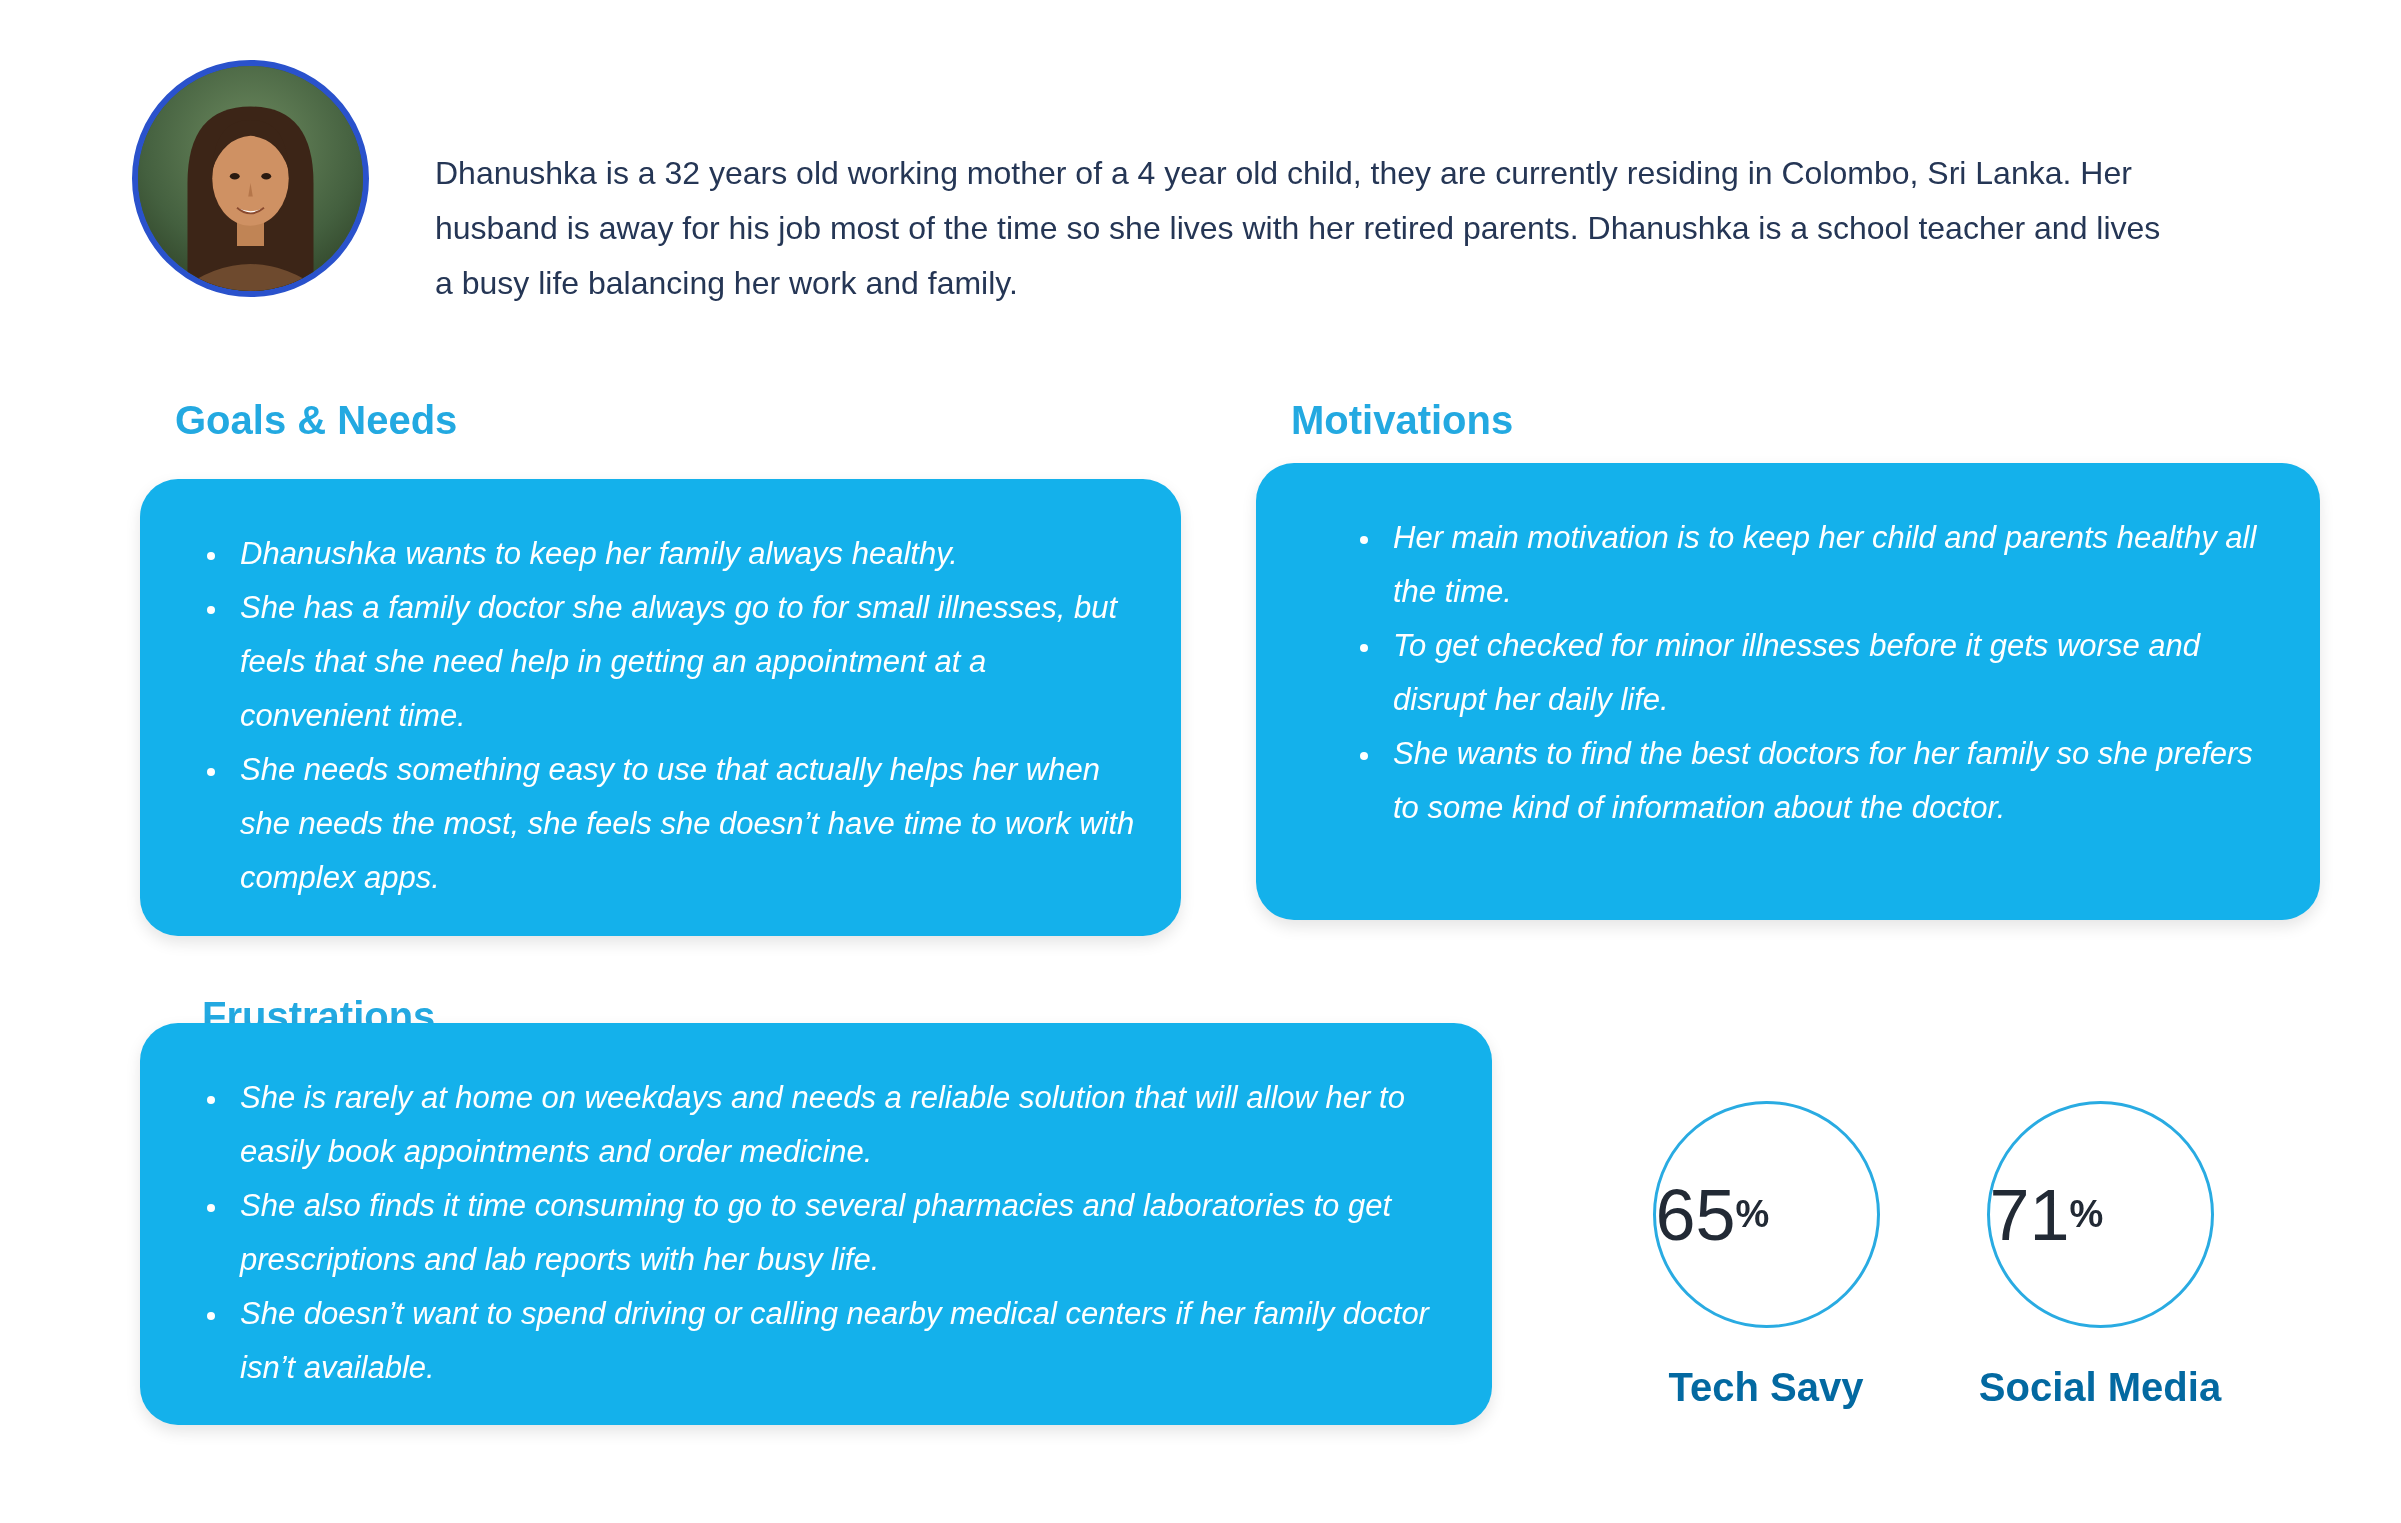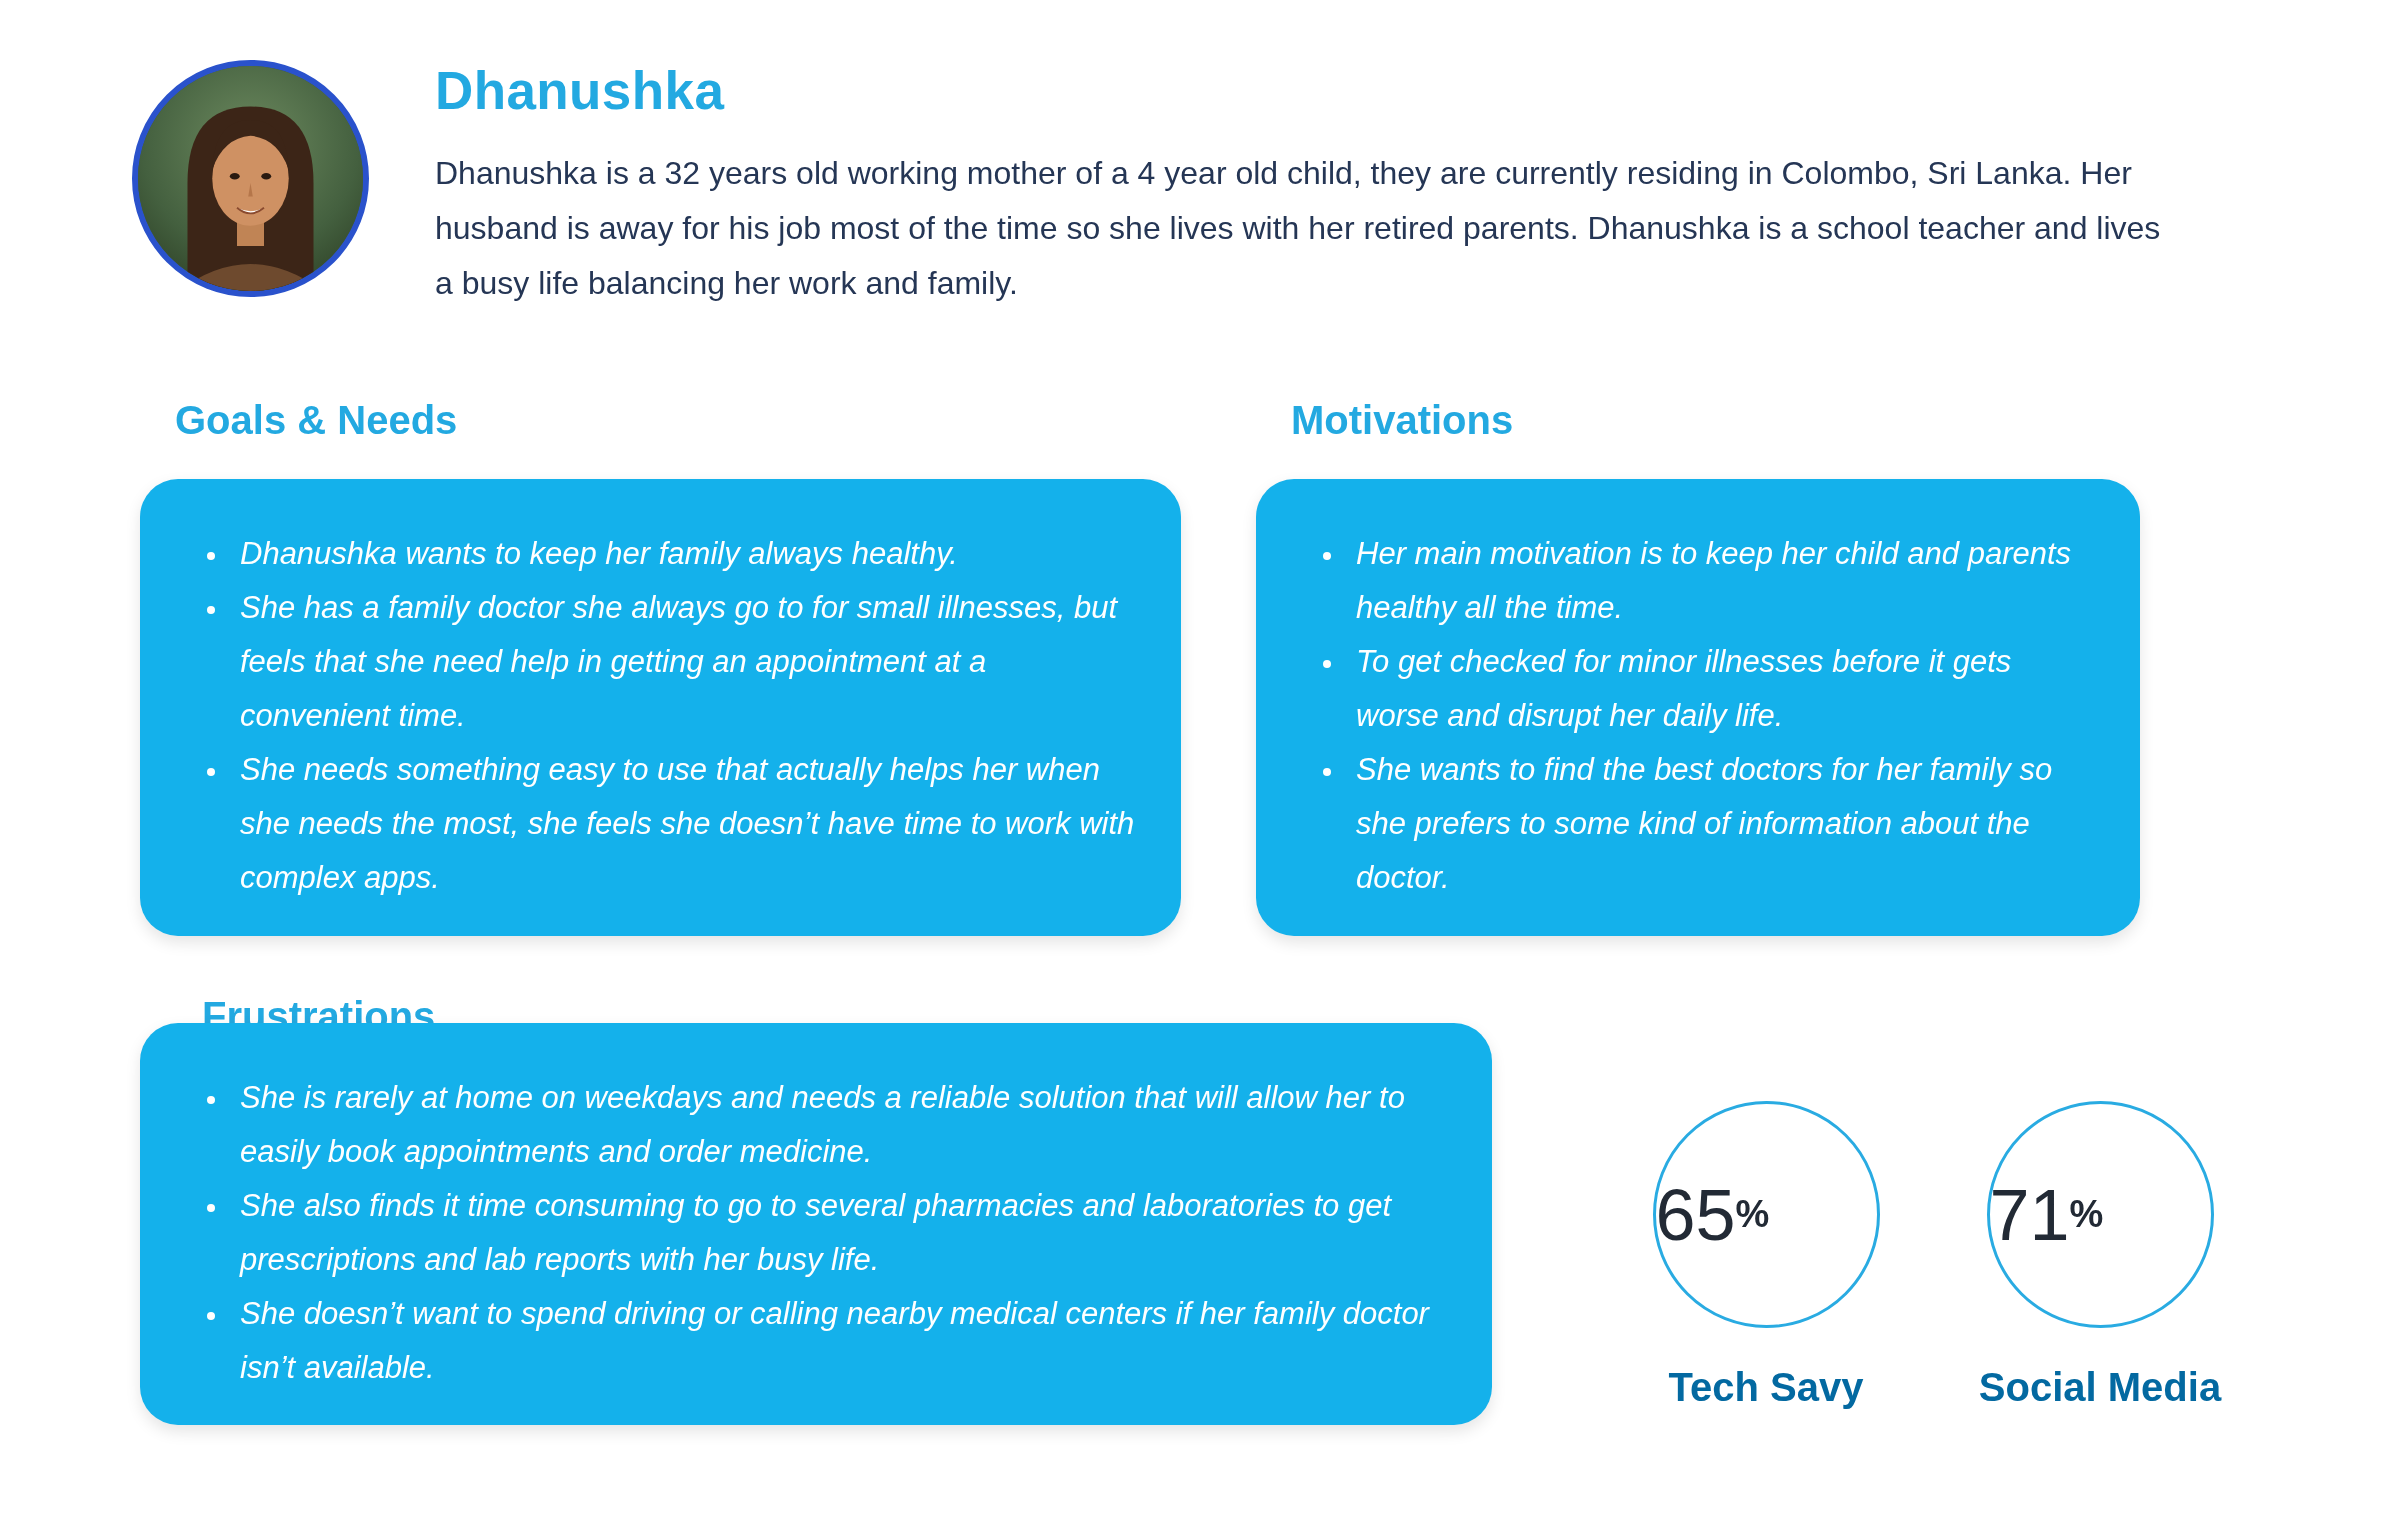--- a/index.html
+++ b/index.html
@@ -34,21 +34,21 @@
   .title-goals        { left:175px;  top:390px; }
   .title-motivations  { left:1291px; top:390px; }
   .title-frustrations { left:202px;  top:986px; }
 
   
   .card {
     position:absolute; background:#14b1eb; border-radius:38px;
     color:#ffffff; box-shadow:0 6.7px 15px rgba(0,0,0,0.10);
   }
   .card-goals        { left:140px;  top:479px;  width:1041px; height:457px; }
-  .card-motivations  { left:1256px; top:479px;  width:884px; height:457px; }
+  .card-motivations  { left:1256px; top:463px;  width:1064px; height:457px;padding-left:37px; }
   .card-frustrations { left:140px;  top:1023px; width:1352px; height:402px; }
 
   .card ul {
     margin:48px 46px 0 90px; padding:0;
     list-style:disc outside;
   }
   .card li {
     font-size:31px; line-height:54px; font-weight:500;
     padding-left:10px; color:#ffffff;font-style:italic;
   }
@@ -98,21 +98,20 @@
       <ellipse cx="43" cy="49" rx="2.2" ry="1.4" fill="#2a1a10"></ellipse>
       <ellipse cx="57" cy="49" rx="2.2" ry="1.4" fill="#2a1a10"></ellipse>
 
       <path d="M50 52 L49 58 L51 58 Z" fill="#b5764a"></path>
 
       <path d="M44 63 Q50 68 56 63 Q50 66 44 63 Z" fill="#fff"></path>
       <path d="M44 63 Q50 68 56 63" fill="none" stroke="#8a4a2e" stroke-width="0.8"></path>
     </svg>
   </div>
 
-  <div class="persona-name">Dhanushka</div>
   <div class="persona-desc">Dhanushka is a 32 years old working mother of a 4 year old child, they are currently residing in Colombo, Sri Lanka. Her husband is away for his job most of the time so she lives with her retired parents. Dhanushka is a school teacher and lives a busy life balancing her work and family.</div>
 
   <div class="section-title title-goals">Goals &amp; Needs</div>
   <div class="section-title title-motivations">Motivations</div>
   <div class="section-title title-frustrations">Frustrations</div>
 
   <div class="card card-goals">
     <ul>
       <li>Dhanushka wants to keep her family always healthy.</li>
       <li>She has a family doctor she always go to for small illnesses, but feels that she need help in getting an appointment at a convenient time.</li>

